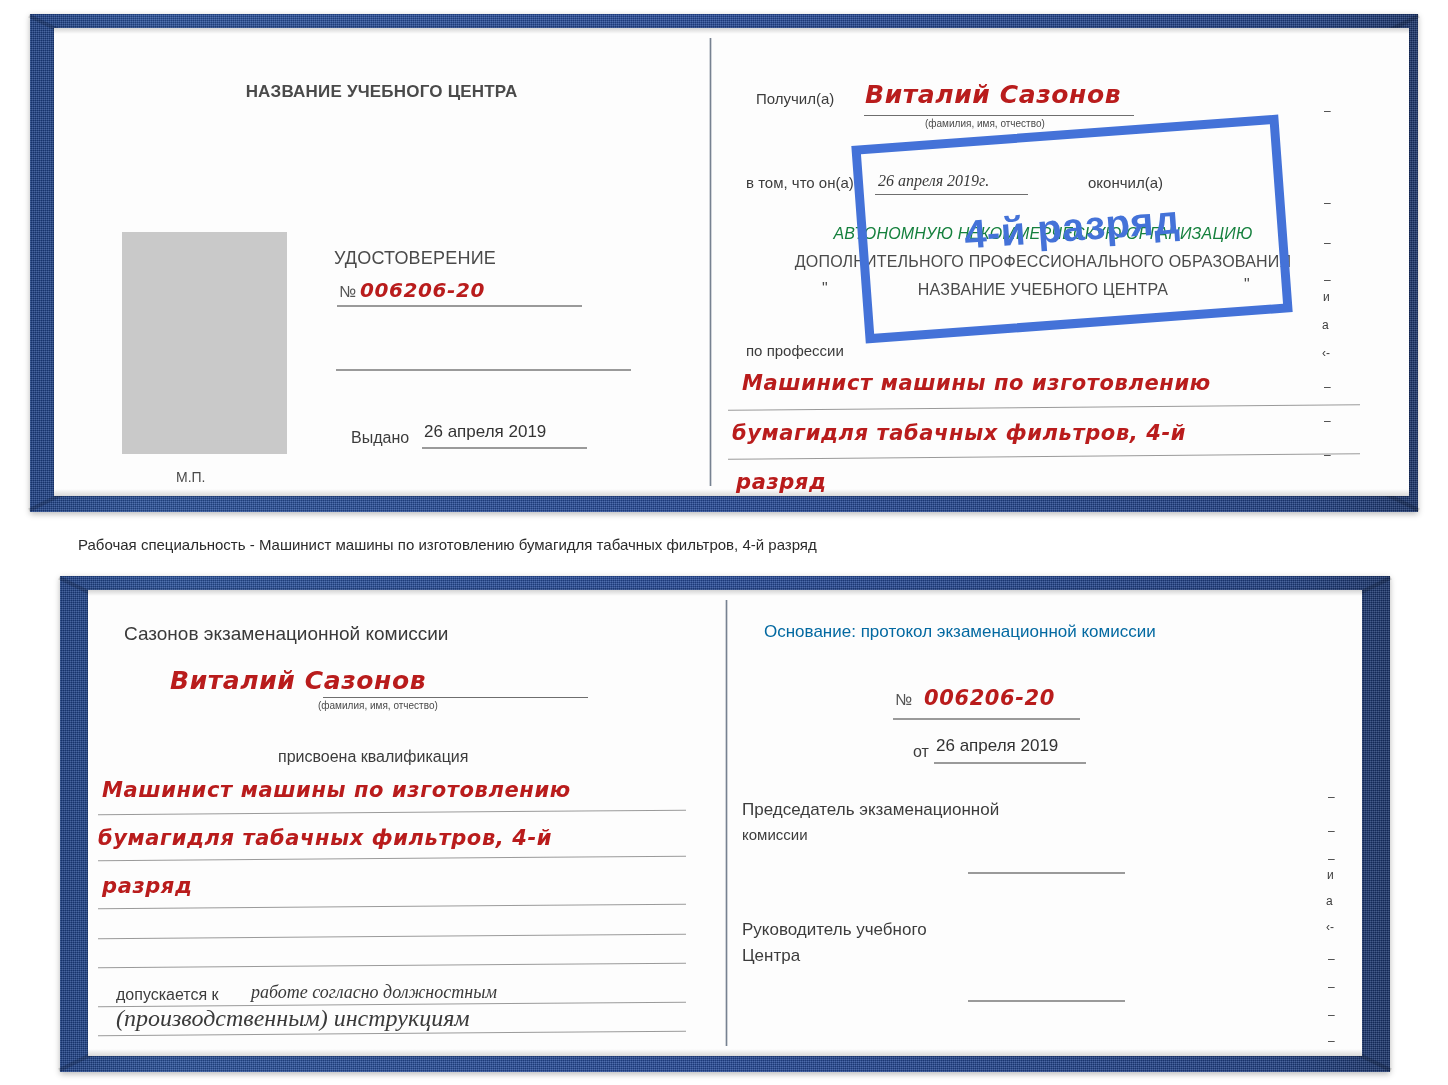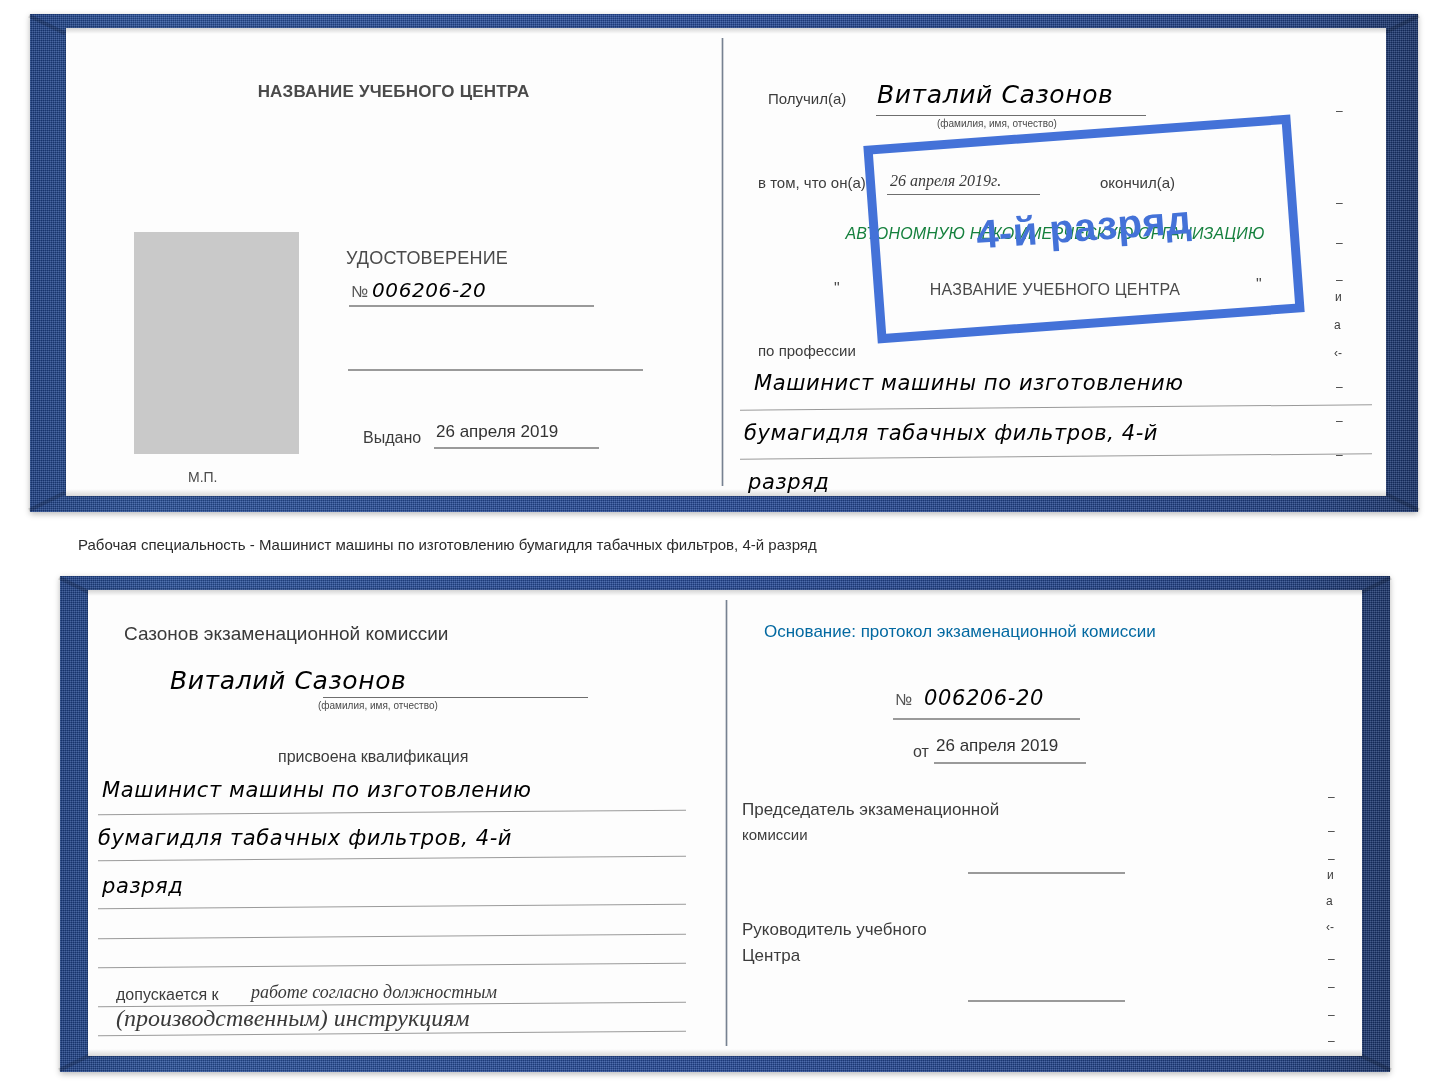--- a/index.html
+++ b/index.html
@@ -20,22 +20,22 @@
         background:linear-gradient(180deg,rgba(0,0,0,.16),rgba(0,0,0,0));}
   .page-shadow-bot{position:absolute;left:0;right:0;bottom:0;height:7px;
         background:linear-gradient(0deg,rgba(0,0,0,.14),rgba(0,0,0,0));}
   .spine{position:absolute;top:0;bottom:0;width:3px;
         background:linear-gradient(90deg,rgba(140,150,165,0),rgba(95,108,126,.85),rgba(140,150,165,0));}
 
   
   .t{position:absolute;color:#3c3c3c;white-space:nowrap;line-height:1.22;}
   .caps{letter-spacing:.2px;text-align:right;}
   .tiny{font-size:10px;color:#4a4a4a;}
-  .hand{font-family:"DejaVu Sans",sans-serif;color:#000000;
-        font-style:italic;font-weight:400;letter-spacing:.6px;}
+  .hand{font-family:"DejaVu Sans",sans-serif;color:#b91c1c;
+        font-style:italic;font-weight:700;letter-spacing:.6px;}
   .ital{font-family:"Liberation Serif","DejaVu Serif",serif;font-style:italic;color:#3a3a3a;}
   .rule{position:absolute;background:#9a9a9a;height:1px;}
   .rule.d{background:#6e6e6e;}
   .photo{position:absolute;background:#c9c9c9;}
   .frag{position:absolute;color:#3c3c3c;font-size:12px;}
 
   
   .stamp{position:absolute;transform:rotate(-4.2deg);transform-origin:center;}
   .stamp-box{position:absolute;inset:0;border:9px solid #4472d8;}
   .stamp-label{position:absolute;left:0;right:0;top:50%;transform:translateY(-54%);
@@ -48,21 +48,21 @@
 <body>
 
 <div class="book" style="left:30px;top:14px;width:1388px;height:498px;">
 
   <div class="cover"></div>
   <div class="cover-mitre" style="left:0;top:0;width:40px;height:4px;transform:rotate(26deg);transform-origin:left top;"></div>
   <div class="cover-mitre" style="left:0;bottom:0;width:40px;height:4px;transform:rotate(-26deg);transform-origin:left bottom;"></div>
   <div class="cover-mitre" style="right:0;top:0;width:40px;height:4px;transform:rotate(-26deg);transform-origin:right top;"></div>
   <div class="cover-mitre" style="right:0;bottom:0;width:40px;height:4px;transform:rotate(26deg);transform-origin:right bottom;"></div>
 
-  <div class="page" style="left:36px;top:14px;width:1320px;height:468px;">
+  <div class="page" style="left:24px;top:14px;width:1320px;height:468px;padding-left:35px;">
     <div class="page-shadow-top"></div>
     <div class="page-shadow-bot"></div>
     <div class="spine" style="left:655px;top:10px;bottom:10px;"></div>
 
     <div style="position:absolute;left:0;top:0;width:655px;height:468px;">
 
       <div class="t caps" style="left:0;right:0;top:54px;text-align:center;font-size:17px;font-weight:bold;color:#4a4a4a;">НАЗВАНИЕ УЧЕБНОГО ЦЕНТРА</div>
 
       <div class="photo" style="left:68px;top:204px;width:165px;height:222px;"></div>
 
@@ -88,20 +88,21 @@
       <div class="rule d" style="left:152px;top:87px;width:270px;"></div>
       <div class="t tiny" style="left:213px;top:90px;">(фамилия, имя, отчество)</div>
       <div class="frag" style="left:612px;top:76px;">–</div>
 
       <div class="t" style="left:34px;top:146px;font-size:15px;">в том, что он(а)</div>
       <div class="t ital" style="left:166px;top:143px;font-size:16px;">26 апреля 2019г.</div>
       <div class="rule d" style="left:163px;top:166px;width:153px;"></div>
       <div class="t" style="left:376px;top:146px;font-size:15px;">окончил(а)</div>
 
       <div class="t caps" style="left:0;right:0;top:196px;text-align:center;font-size:16px;color:#15803d;font-style:italic;">АВТОНОМНУЮ НЕКОММЕРЧЕСКУЮ ОРГАНИЗАЦИЮ</div>
+      <div class="t caps" style="left:0;right:0;top:224px;text-align:center;font-size:16px;color:#4a4a4a;">ДОПОЛНИТЕЛЬНОГО ПРОФЕССИОНАЛЬНОГО ОБРАЗОВАНИЯ</div>
       <div class="t" style="left:110px;top:251px;font-size:16px;color:#4a4a4a;">"</div>
       <div class="t caps" style="left:0;right:0;top:252px;text-align:center;font-size:16px;color:#4a4a4a;">НАЗВАНИЕ УЧЕБНОГО ЦЕНТРА</div>
       <div class="t" style="left:532px;top:247px;font-size:16px;color:#4a4a4a;">"</div>
 
       <div class="stamp" style="left:146px;top:102px;width:428px;height:198px;">
         <div class="stamp-box"></div>
         <div class="stamp-label">4-й разряд</div>
       </div>
 
       <div class="t" style="left:34px;top:314px;font-size:15px;">по профессии</div>

